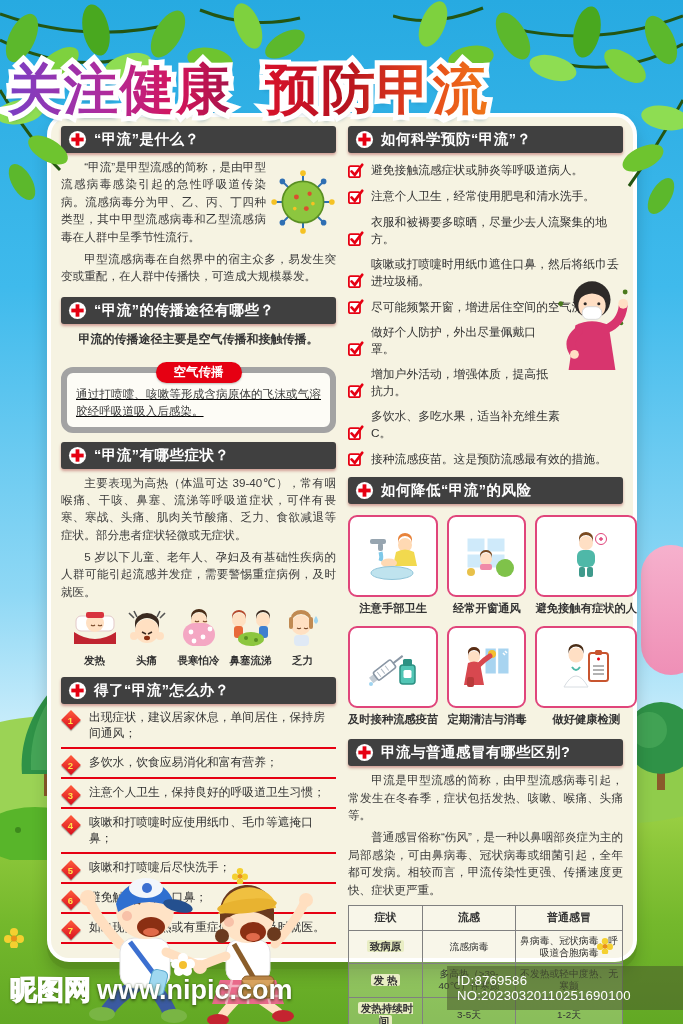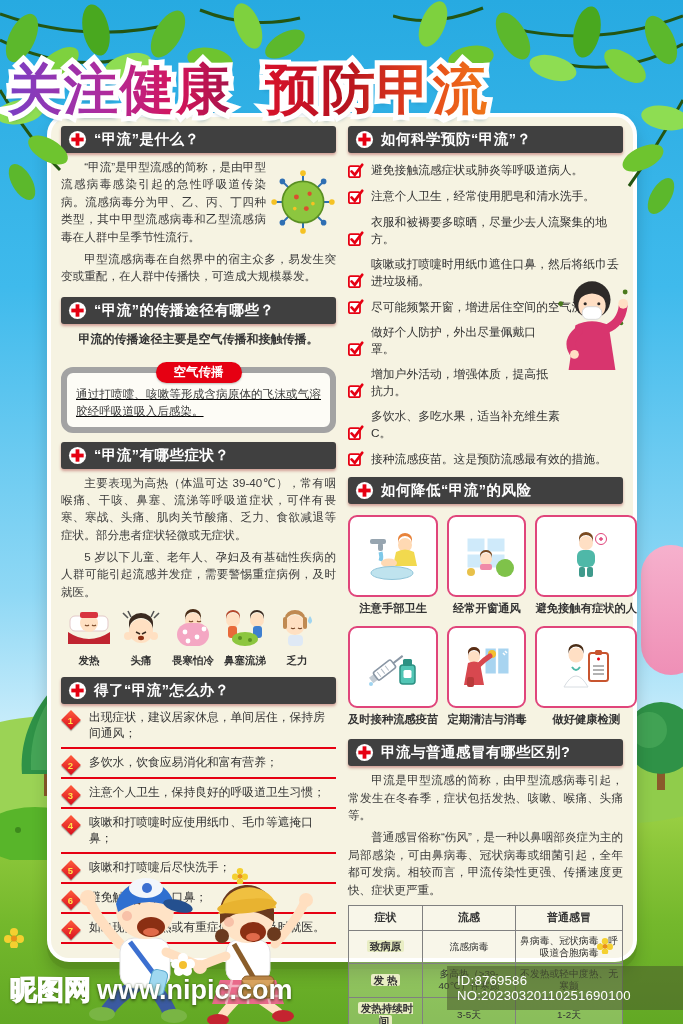--- a/index.html
+++ b/index.html
@@ -46,21 +46,21 @@
     text-align:justify;}
   .center-note{font-size:12px;font-weight:bold;color:#333;text-align:center;margin:7px 0 4px;}
 
   .tbox{position:relative;border:6px solid #a3a3a3;border-radius:12px;background:#fdfcf6;
     padding:12px 9px 7px;margin:19px 0 6px;text-decoration:underline;}
   .tbox .badge{position:absolute;top:-11px;left:50%;transform:translateX(-50%);
     background:#e60012;color:#fff;font-size:12.5px;font-weight:bold;border-radius:12px;
     padding:2px 18px;white-space:nowrap;box-shadow:0 1px 2px rgba(0,0,0,.25);}
   .tbox .btext{font-size:11.6px;line-height:1.5;color:#3b3b3b;text-align:justify;}
 
-  .symrow{display:flex;justify-content:flex-start;margin:8px 2px 2px;}
+  .symrow{display:flex;justify-content:center;margin:8px 2px 2px;}
   .sym{width:52px;text-align:center;}
   .sym-label{font-size:10.5px;color:#333;margin-top:2px;font-weight:bold;}
 
   .todo{display:flex;align-items:flex-start;gap:7px;border-bottom:2px solid #e60012;
     padding:6px 0 5px;}
   .diamond{flex:0 0 auto;width:14px;height:14px;background:linear-gradient(135deg,#ff5a3c,#d80f1e);
     transform:rotate(45deg);margin:3px 4px 0 3px;display:flex;align-items:center;justify-content:center;
     box-shadow:1px 1px 1px rgba(0,0,0,.3);}
   .diamond i{transform:rotate(-45deg);font-style:normal;color:#ffe24a;font-size:9.5px;font-weight:bold;}
   .todo-text{font-size:11.8px;color:#333;line-height:1.35;}

